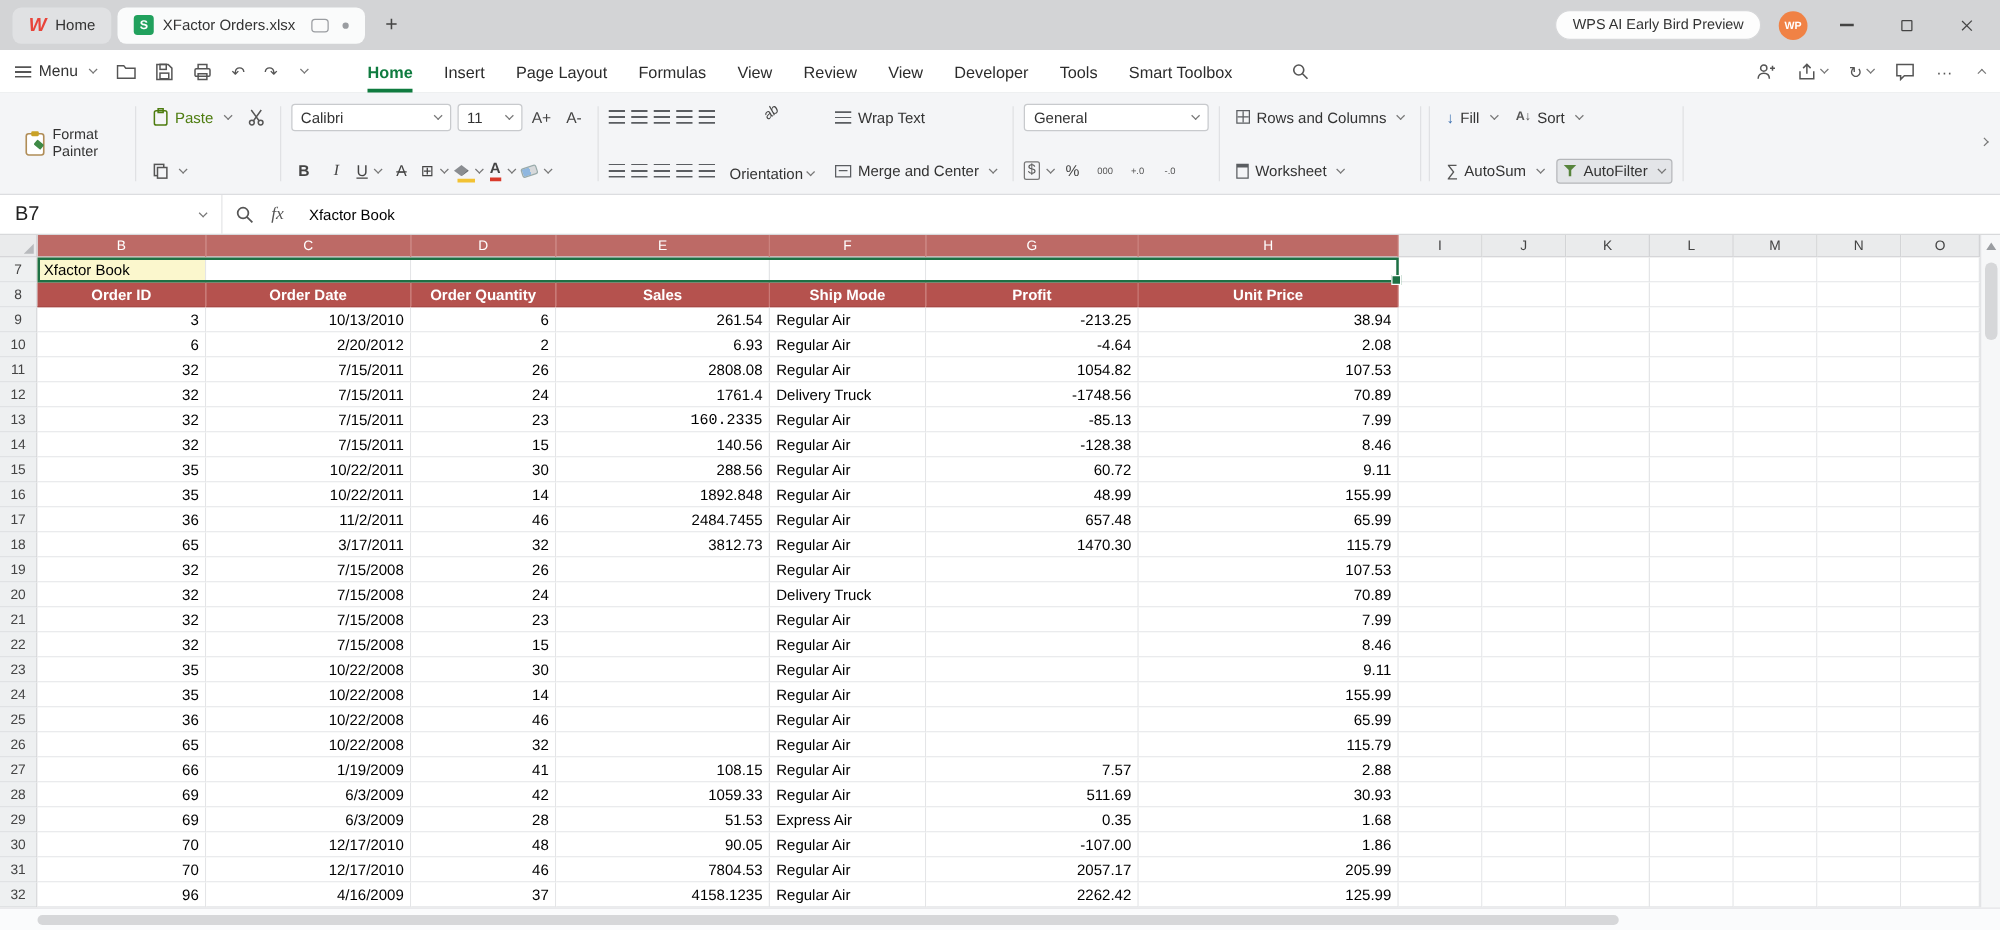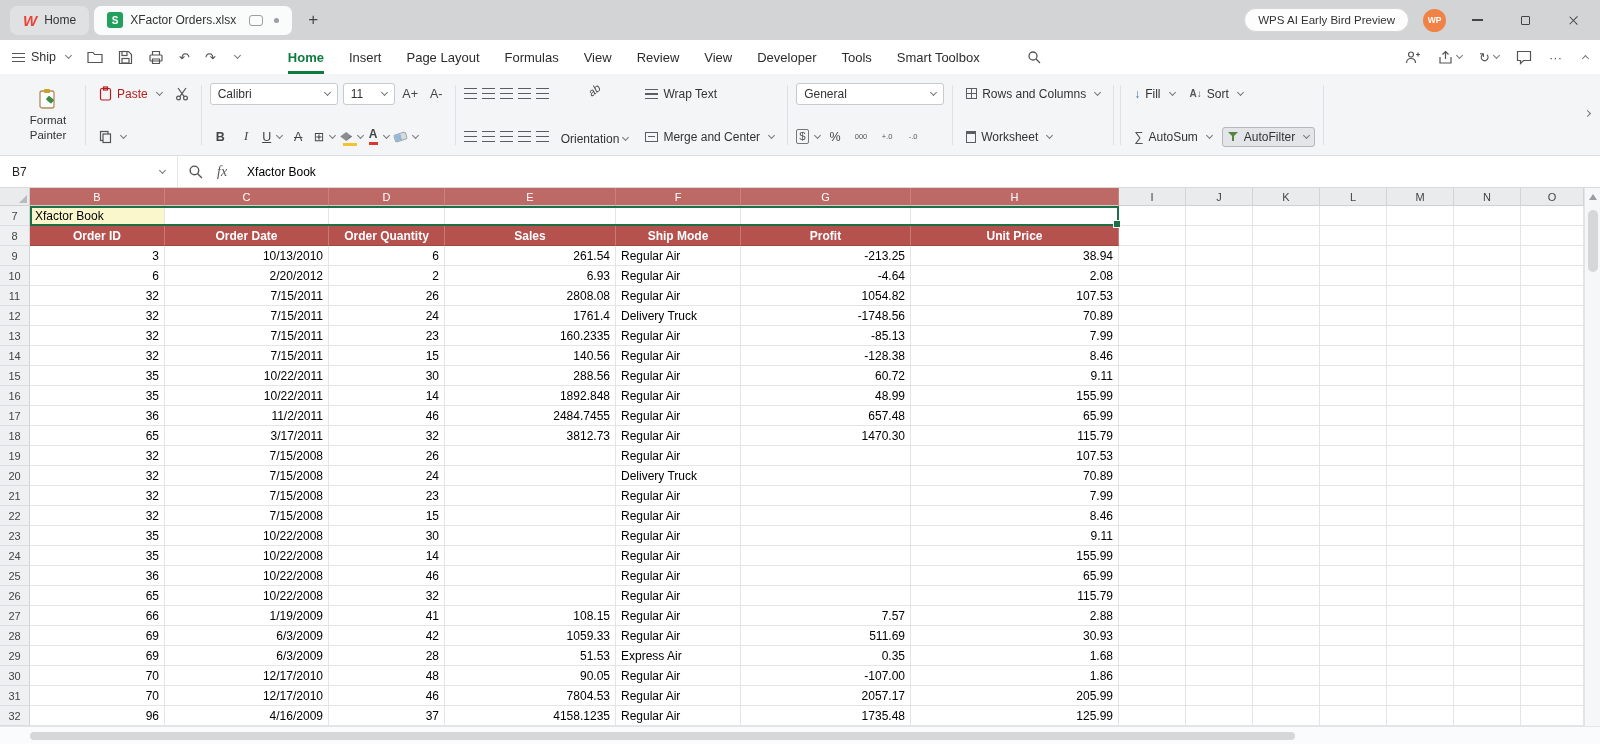--- a/index.html
+++ b/index.html
@@ -42,24 +42,24 @@
 .mtab.active{color:#0f7b3f;font-weight:bold}
 .mtab.active::after{content:"";position:absolute;left:0;right:0;bottom:0;height:3px;background:#0f7b3f}
 .msearch{margin-left:22px;display:flex;align-items:center}
 .mright{margin-left:auto;display:flex;gap:17px;align-items:center;color:#555}
 
 
 .ribbon{height:82px;background:#f4f5f7;display:flex;align-items:stretch;padding:6px 6px 5px 14px;flex:0 0 auto;border-bottom:1px solid #dcdde0}
 .rgroup{display:flex;flex-direction:column;justify-content:space-between;padding:1px 5px}
 .rdiv{width:1px;background:#e0e1e4;margin:5px 3px}
 .rr{display:flex;align-items:center;gap:5px;height:25px}
-.bigbtn{display:flex;flex-direction:column;align-items:center;justify-content:center;gap:3px;font-size:11.5px;text-align:center;color:#333;line-height:1.25;height:100%}
+.bigbtn{display:flex;flex-direction:row;align-items:center;justify-content:center;gap:3px;font-size:11.5px;color:#333;line-height:1.25;height:100%}
 .biglabel{width:58px}
 .smbtn{display:flex;align-items:center;gap:5px;font-size:12px;color:#333;padding:2px 5px;border-radius:3px;white-space:nowrap}
-.smbtn.disabled{color:#b91c1c}
+.smbtn.disabled{color:#4d7c0f}
 .smbtn.active-btn{background:#e3e5e8;border:1px solid #b5b7ba}
 .icobtn{min-width:21px;height:20px;display:flex;align-items:center;justify-content:center;font-size:12.5px;color:#444;border-radius:3px;gap:2px}
 .combo{background:#fff;border:1px solid #c8cacd;border-radius:3px;height:22px;display:flex;align-items:center;padding:0 7px;font-size:12px;justify-content:space-between;color:#333}
 .bolder{font-weight:bold}
 .ital{font-style:italic;font-family:"Liberation Serif",serif}
 .undl{text-decoration:underline}
 .strk{text-decoration:line-through}
 .fcolor{font-size:12px;font-weight:bold;border-bottom:3px solid #d93a2b;line-height:1.1}
 .bucket{width:12px;height:9px;background:linear-gradient(135deg,#8a8d91 70%,#6f7276 70%);clip-path:polygon(50% 0,100% 50%,50% 100%,0 50%)}
 .bucket-bar{position:absolute;bottom:1px;left:3px;width:14px;height:3px;background:#f2c233}
@@ -84,21 +84,21 @@
 .sort-ico{font-size:10px;color:#555;font-weight:bold}
 .sum-ico{font-size:13px;color:#555}
 .funnel{width:11px;height:11px;position:relative}
 .funnel::before{content:"";position:absolute;top:1px;left:0;border-left:5.5px solid transparent;border-right:5.5px solid transparent;border-top:5px solid #57843c}
 .funnel::after{content:"";position:absolute;top:5px;left:4.6px;width:1.8px;height:5px;background:#57843c}
 .freeze-ico{width:12px;height:12px;border:1px solid #8a8d91;background:linear-gradient(90deg,#f2c233 4px,transparent 0),linear-gradient(#8fb7e0 4px,transparent 0)}
 .ribbon-more{margin-left:auto;display:flex;align-items:center;padding-right:4px}
 
 
 .fxbar{height:32px;background:#fff;border-bottom:1px solid #d8d9db;display:flex;align-items:center;flex:0 0 auto}
-.namebox{width:178px;height:100%;display:flex;align-items:center;justify-content:space-between;padding:0 12px;font-size:12px;color:#222;border-right:1px solid #e5e6e8}
+.namebox{width:178px;height:100%;display:flex;align-items:center;justify-content:space-between;padding:0 12px;font-size:16px;color:#222;border-right:1px solid #e5e6e8}
 .fx-ic{margin:0 10px;display:flex;align-items:center}
 .fx-lbl{font-family:"Liberation Serif",serif;font-style:italic;font-size:14px;color:#555;margin:0 10px 0 4px}
 .fx-content{font-size:12px;color:#000;margin-left:10px}
 
 
 .gridwrap{position:relative;flex:1;background:#fff;display:flex;flex-direction:column;overflow:hidden}
 .colheads{display:flex;height:18px;flex:0 0 auto}
 .corner{width:30px;height:18px;position:relative;border-right:1px solid #cfd0d2;border-bottom:1px solid #cfd0d2;background:#eaebec}
 .corner::after{content:"";position:absolute;right:2px;bottom:2px;border-left:8px solid transparent;border-bottom:8px solid #b8babd}
 .colh-cells{display:flex}
@@ -149,21 +149,21 @@
         </div>
       <div class="winbtn">
           <span class="xbar"></span>
         </div>
     </div>
   </div>
 
   <div class="menubar">
     <div class="menu-btn">
       <span class="hamburger"></span>
-      <span>Ship</span>
+      <span>Menu</span>
       <span class="chv"></span>
     </div>
     <div class="qicons">
       <span class="qi">
           <svg width="16" height="14" viewBox="0 0 16 14" fill="none" stroke="currentColor" stroke-width="1.2">
             <path d="M1 2.5h5l1.6 2H15v8H1z"></path>
           </svg>
         </span>
       <span class="qi">
           <svg width="15" height="15" viewBox="0 0 15 15" fill="none" stroke="currentColor" stroke-width="1.2">
@@ -561,21 +561,21 @@
           <div class="cell" style="width: 67px;"></div>
           <div class="cell" style="width: 67px;"></div>
           <div class="cell" style="width: 67px;"></div>
           <div class="cell" style="width: 63px;"></div>
         </div>
         <div class="grow">
           <div class="rowh">13</div>
           <div class="cell right" style="width: 135px;">32</div>
           <div class="cell right" style="width: 164px;">7/15/2011</div>
           <div class="cell right" style="width: 116px;">23</div>
-          <div class="cell right" style="width: 171px;">160.2335</div>
+          <div class="cell right" style="width: 171px; font-family: Liberation Mono, monospace;">160.2335</div>
           <div class="cell left" style="width: 125px;">Regular Air</div>
           <div class="cell right" style="width: 170px;">-85.13</div>
           <div class="cell right" style="width: 208px;">7.99</div>
           <div class="cell" style="width: 67px;"></div>
           <div class="cell" style="width: 67px;"></div>
           <div class="cell" style="width: 67px;"></div>
           <div class="cell" style="width: 67px;"></div>
           <div class="cell" style="width: 67px;"></div>
           <div class="cell" style="width: 67px;"></div>
           <div class="cell" style="width: 63px;"></div>
@@ -886,21 +886,21 @@
           <div class="cell" style="width: 67px;"></div>
           <div class="cell" style="width: 63px;"></div>
         </div>
         <div class="grow">
           <div class="rowh">32</div>
           <div class="cell right" style="width: 135px;">96</div>
           <div class="cell right" style="width: 164px;">4/16/2009</div>
           <div class="cell right" style="width: 116px;">37</div>
           <div class="cell right" style="width: 171px;">4158.1235</div>
           <div class="cell left" style="width: 125px;">Regular Air</div>
-          <div class="cell right" style="width: 170px;">1735.48</div>
+          <div class="cell right" style="width: 170px;">2262.42</div>
           <div class="cell right" style="width: 208px;">125.99</div>
           <div class="cell" style="width: 67px;"></div>
           <div class="cell" style="width: 67px;"></div>
           <div class="cell" style="width: 67px;"></div>
           <div class="cell" style="width: 67px;"></div>
           <div class="cell" style="width: 67px;"></div>
           <div class="cell" style="width: 67px;"></div>
           <div class="cell" style="width: 63px;"></div>
         </div>
       </div>

